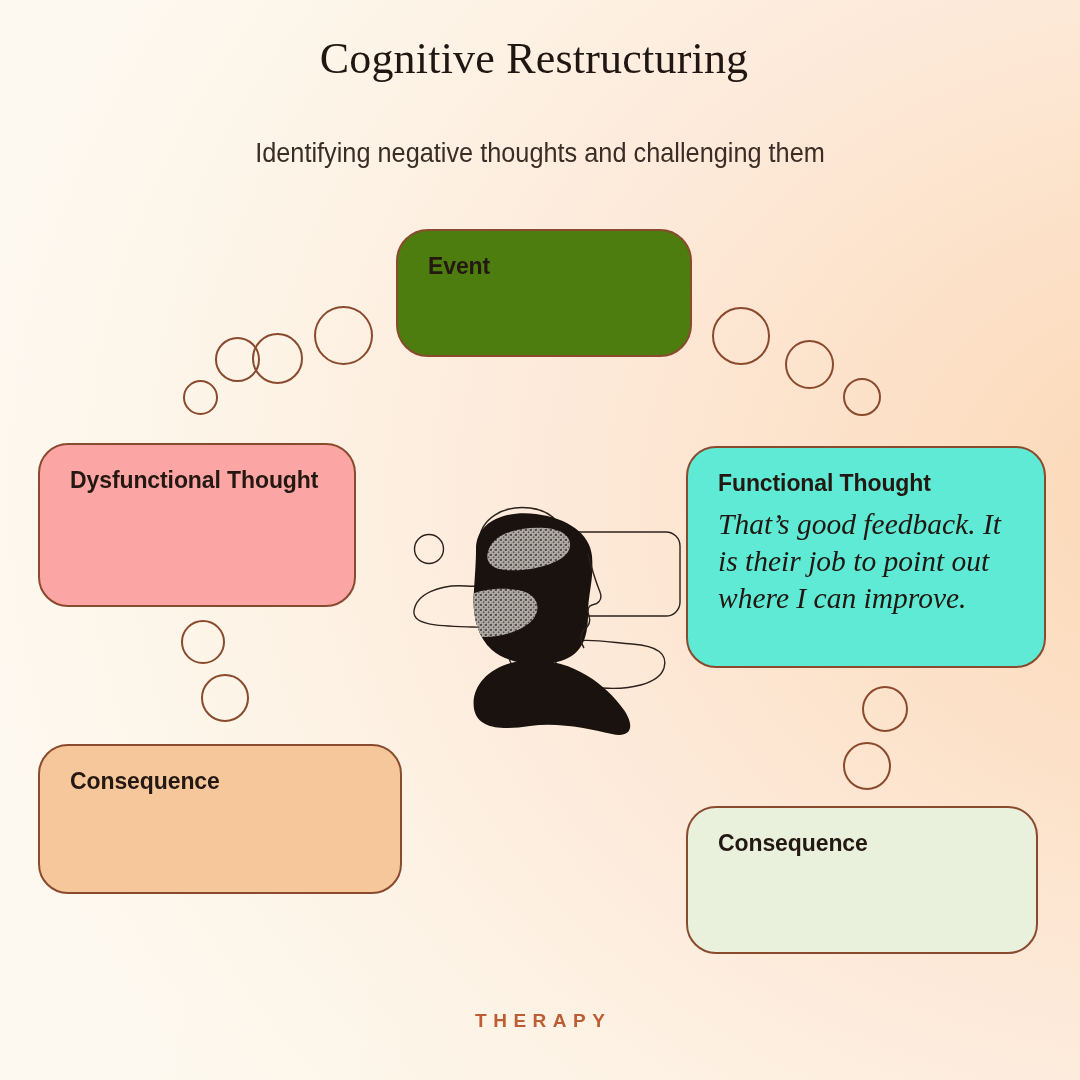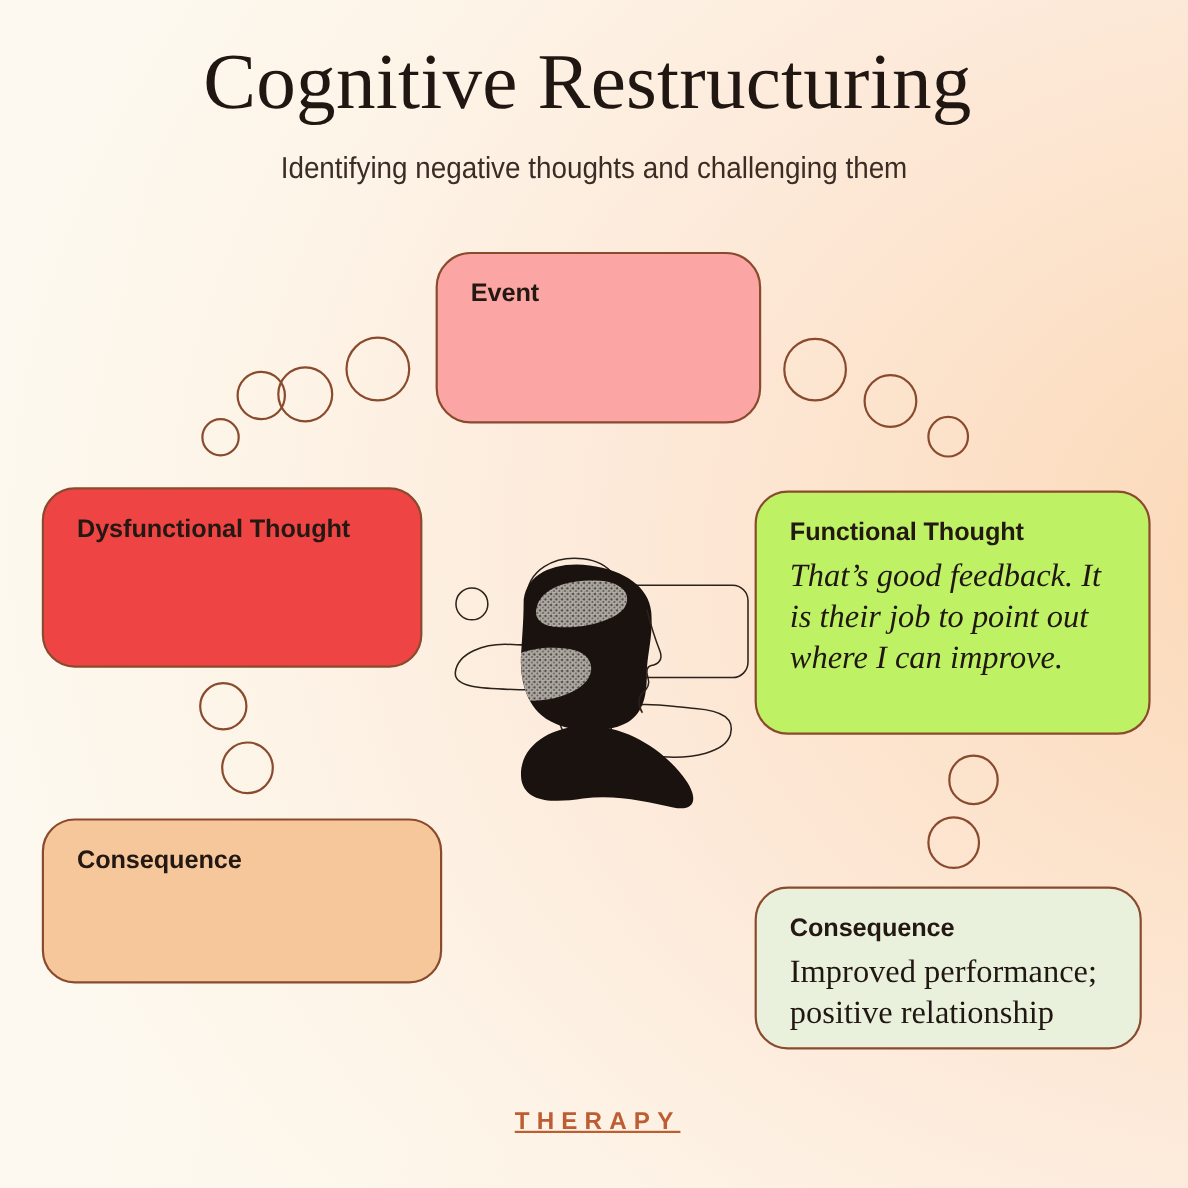--- a/index.html
+++ b/index.html
@@ -30,21 +30,21 @@
       linear-gradient(100deg, #fdf9f0 0%, #fdf8ee 42%, #fdeedd 72%, #fce2c8 100%);
   }
 
   
   #title {
     position: absolute;
     left: 0; right: 12px;
     top: 36px;
     text-align: center;
     font-family: "Liberation Serif", "DejaVu Serif", serif;
-    font-size: 72px;
+    font-size: 44px;
     line-height: 1.06;
     color: #211712;
     letter-spacing: 0.2px;
   }
   #subtitle {
     position: absolute;
     left: 0; right: 0;
     top: 136px;
     text-align: center;
     font-family: "Liberation Sans", sans-serif;
@@ -75,31 +75,31 @@
     font-family: "Liberation Serif", "DejaVu Serif", serif;
     font-size: 29.5px;
     line-height: 1.24;
     color: #211712;
     white-space: pre-line;
   }
   .card-body.italic { font-style: italic; }
 
   
   #card-event {
-    left: 396px; top: 229px; width: 296px; height: 156px;
+    left: 396px; top: 229px; width: 296px; height: 128px;
+    background: #4d7c0f;
+    border-radius: 32px;
+  }
+  #card-dysfunctional {
+    left: 38px; top: 443px; width: 318px; height: 164px;
     background: #fca5a5;
-    border-radius: 32px;
-  }
-  #card-dysfunctional {
-    left: 38px; top: 443px; width: 346px; height: 164px;
-    background: #ef4444;
   }
   #card-functional {
     left: 686px; top: 446px; width: 360px; height: 222px;
-    background: #bef264;
+    background: #5eead4;
   }
   #card-consequence-left {
     left: 38px; top: 744px; width: 364px; height: 150px;
     background: #f7c79c;
   }
   #card-consequence-right {
     left: 686px; top: 806px; width: 352px; height: 148px;
     background: #e9f1dd;
   }
 
@@ -132,26 +132,25 @@
     font-weight: bold;
     font-size: 49px;
     line-height: 1;
     color: #bd5d33;
     letter-spacing: -0.5px;
   }
   #logo-sub {
     margin-top: 26px;
     font-family: "Liberation Sans", sans-serif;
     font-weight: bold;
-    font-size: 22px;
+    font-size: 19px;
     line-height: 1;
     color: #bd5d33;
     letter-spacing: 6.5px;
     text-indent: 6.5px;
-    text-decoration: underline;
   }
 </style>
 </head>
 <body>
 
 <div id="canvas">
 
   <div id="bg-wash"></div>
 
   <div id="title">Cognitive Restructuring</div>
@@ -194,22 +193,20 @@
 is their job to point out
 where I can improve.</div>
   </div>
 
   <div class="card" id="card-consequence-left">
     <div class="card-label">Consequence</div>
   </div>
 
   <div class="card" id="card-consequence-right">
     <div class="card-label">Consequence</div>
-    <div class="card-body">Improved performance;
-positive relationship</div>
   </div>
 
   <div id="illustration">
     <svg width="292" height="256" viewBox="0 0 292 256" xmlns="http://www.w3.org/2000/svg">
       <defs>
         <pattern id="stipple" width="5" height="5" patternUnits="userSpaceOnUse">
           <rect width="5" height="5" fill="#b4b0a9"></rect>
           <circle cx="1" cy="1" r="1.05" fill="#4a4540"></circle>
           <circle cx="3.6" cy="3.3" r="0.95" fill="#5c5751"></circle>
           <circle cx="4.2" cy="0.8" r="0.6" fill="#6d6862"></circle>

